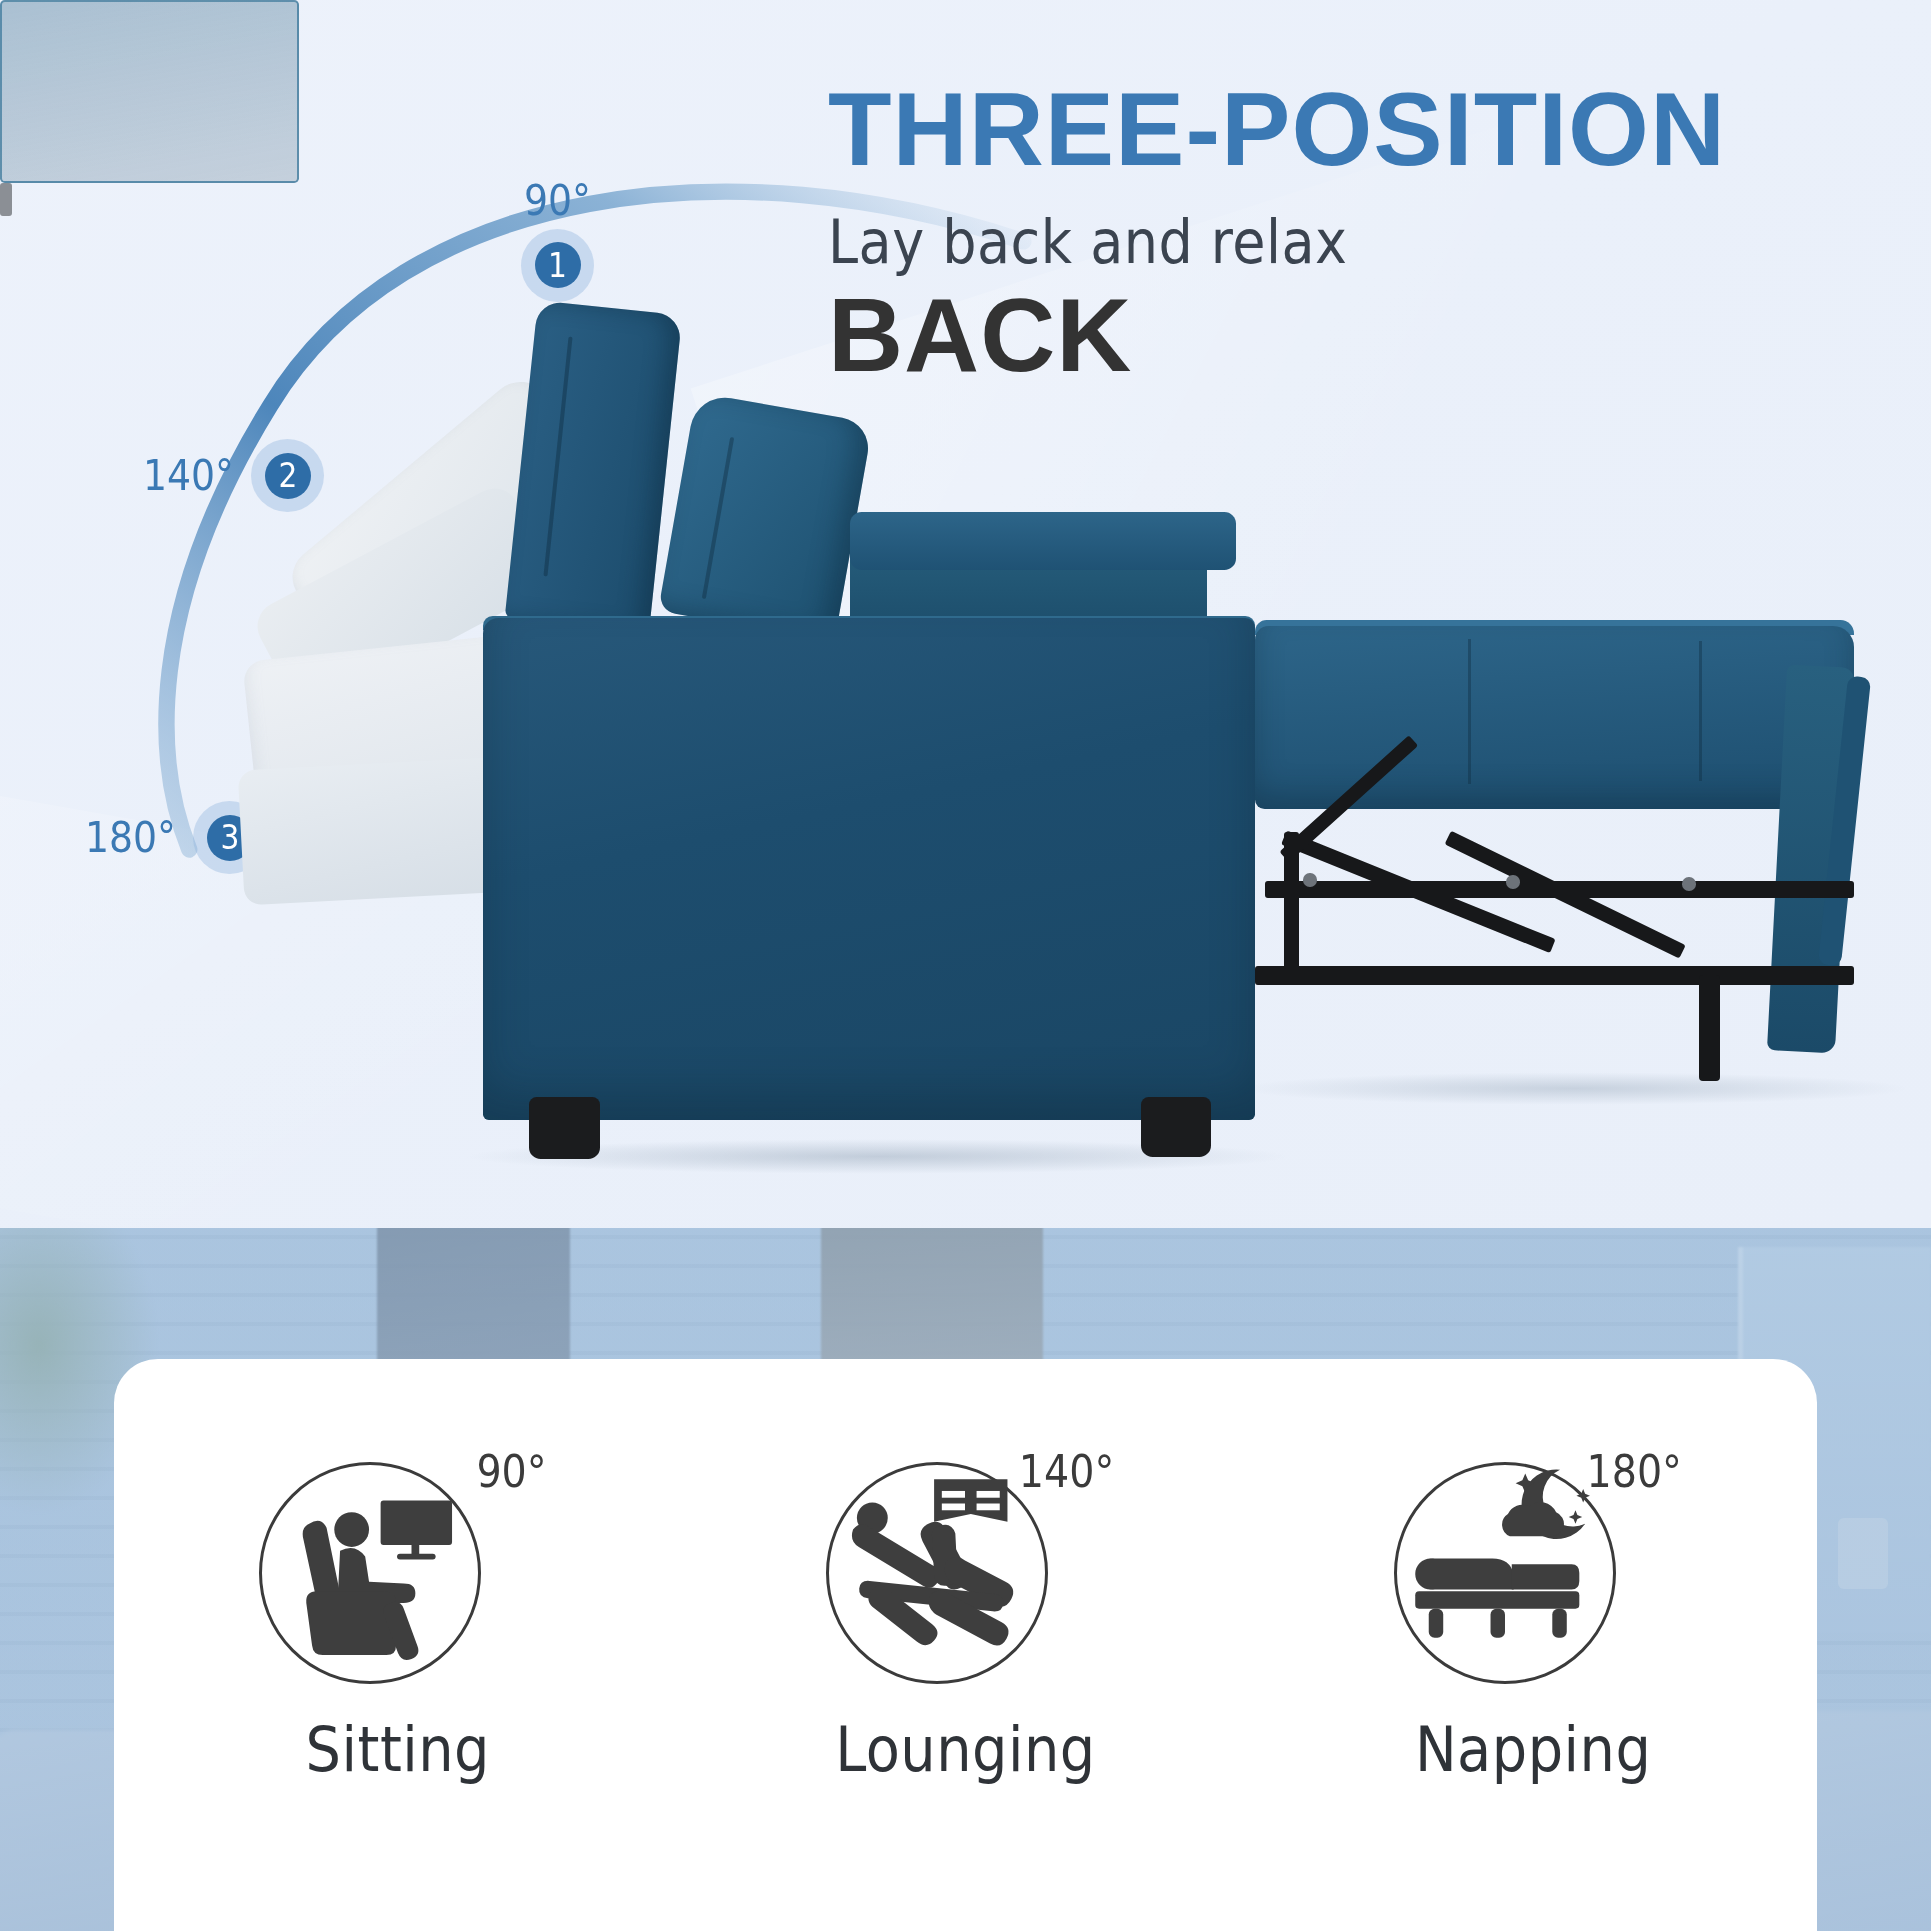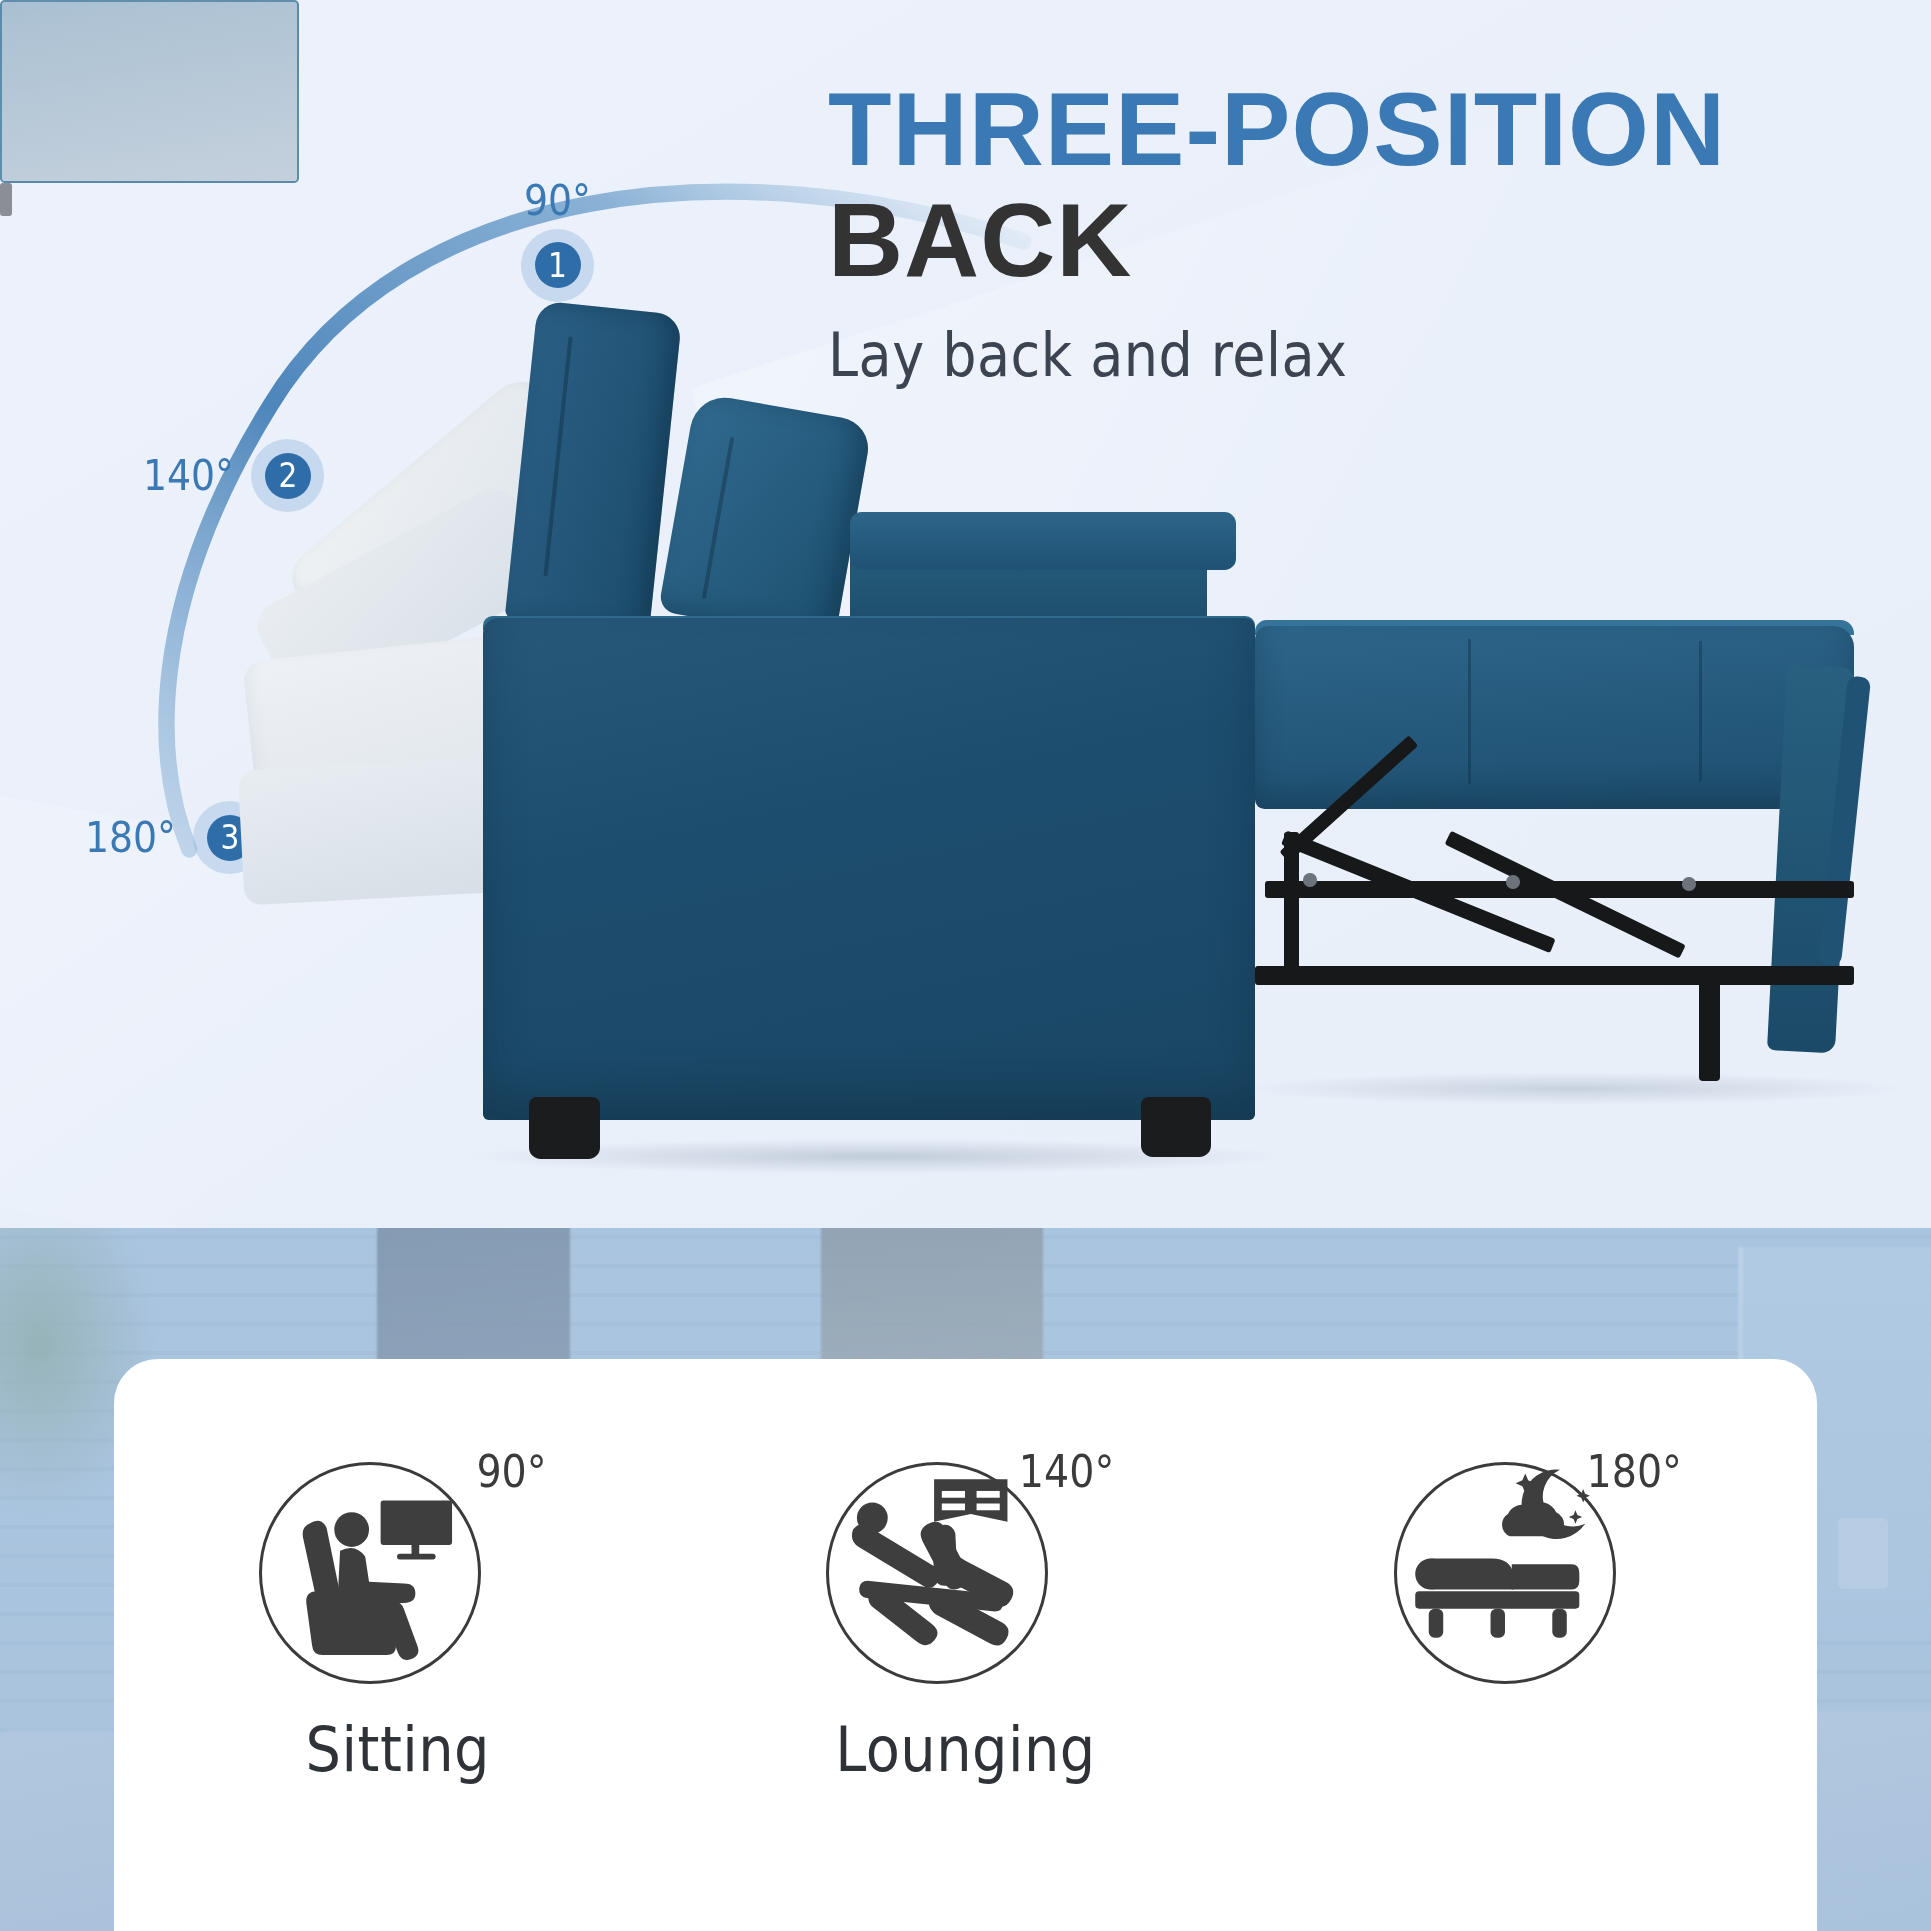--- a/index.html
+++ b/index.html
@@ -342,22 +342,22 @@
 
   <div class="marker" id="marker-3">
     <span class="deg">180°</span>
     <span class="halo">
       <span class="dot">3</span>
     </span>
   </div>
 
   <div id="headline-block">
     <div id="title-line1">THREE-POSITION</div>
+    <div id="subtitle">Lay back and relax</div>
     <div id="title-line2">BACK</div>
-    <div id="subtitle">Lay back and relax</div>
   </div>
 
   <div id="product">
     <div class="ghost" id="ghost-back"></div>
     <div class="ghost" id="ghost-back2"></div>
     <div class="ghost" id="ghost-seat"></div>
     <div class="ghost" id="ghost-seat2"></div>
 
     <div id="shadow-1"></div>
     <div id="shadow-2"></div>
@@ -491,17 +491,18 @@
             <path d="M60 100 l42 0 q18 0 22 16 l0 16 l-84 0 q-10 0 -10 -9 l0 -14 q0 -9 10 -9 Z"></path>
             <path d="M122 106 l62 0 q8 0 8 9 l0 8 q0 9 -8 9 l-62 0 Z"></path>
 
             <rect x="22" y="134" width="170" height="18" rx="4"></rect>
             <rect x="36" y="152" width="15" height="30" rx="6"></rect>
             <rect x="100" y="152" width="15" height="30" rx="6"></rect>
             <rect x="164" y="152" width="15" height="30" rx="6"></rect>
           </g>
         </svg>
       </div>
+      <div class="feature-label">Napping</div>
     </div>
 
   </div>
 </div>
 
 
 </body></html>

